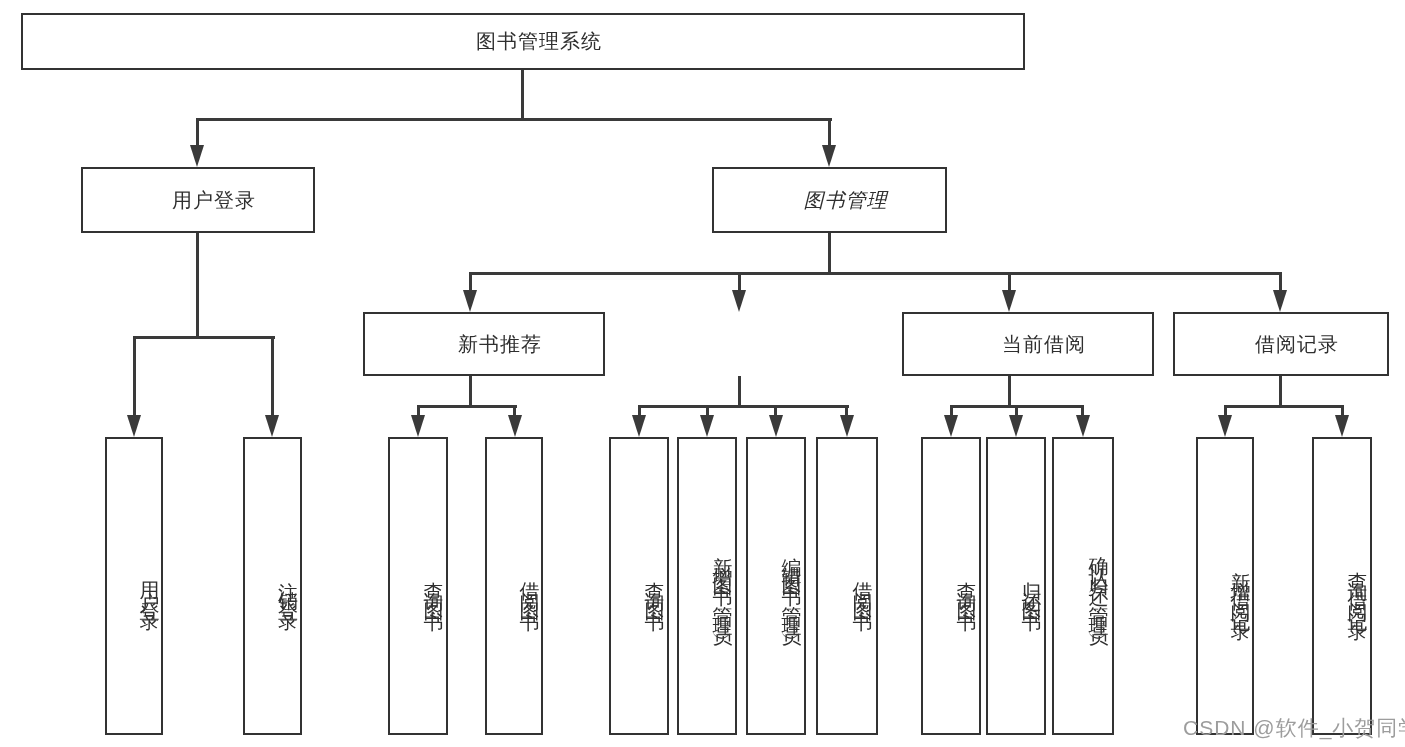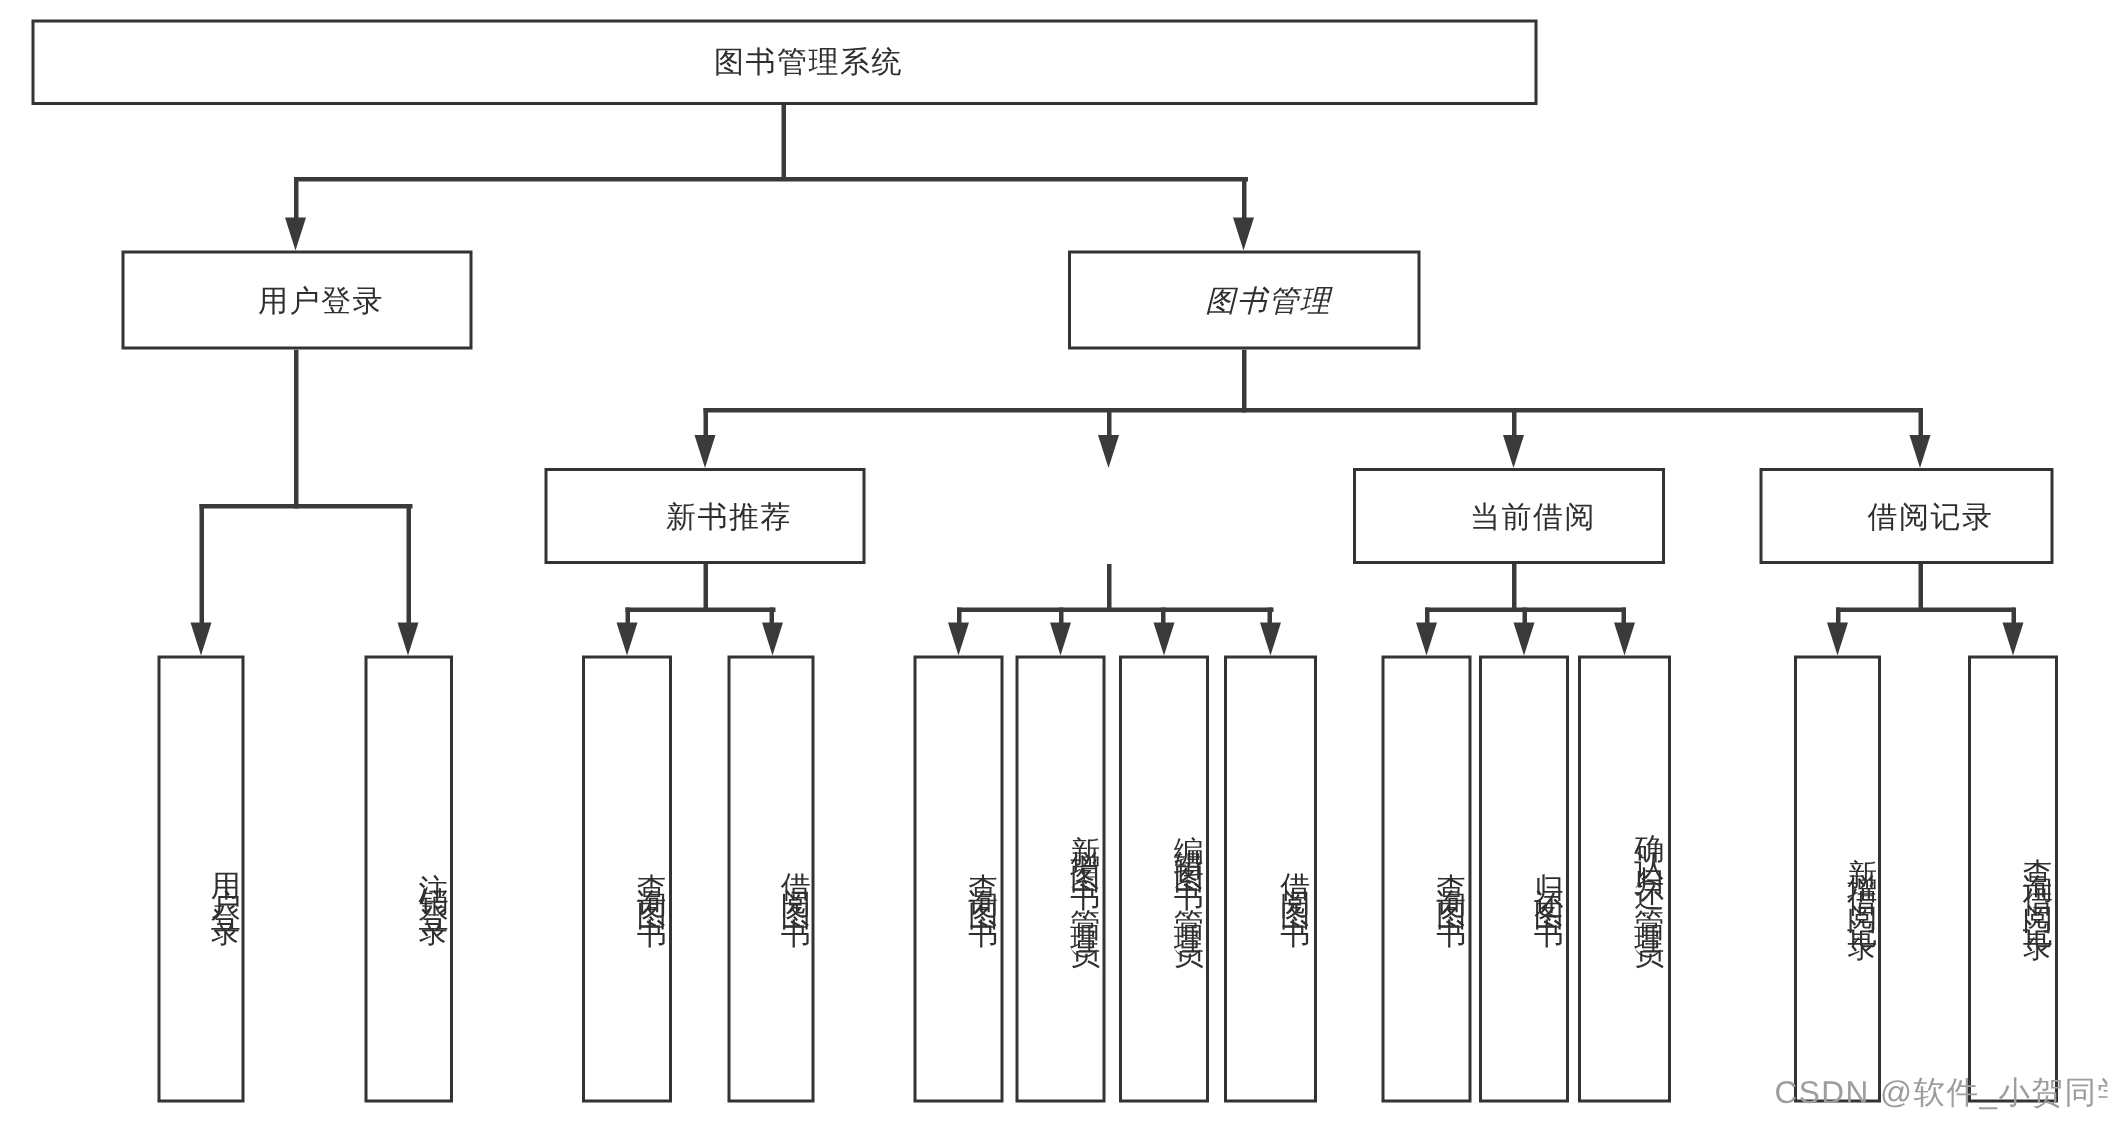--- a/index.html
+++ b/index.html
@@ -125,27 +125,27 @@
     <span>图书管理系统</span>
   </div>
 
   <div class="box" style="left:81px; top:167px; width:234px; height:66px;">
     <span>用户登录</span>
   </div>
   <div class="box" style="left:712px; top:167px; width:235px; height:66px;font-style:italic;">
     <span>图书管理</span>
   </div>
 
-  <div class="box" style="left:363px; top:312px; width:214px; height:64px;">
+  <div class="box" style="left:363px; top:312px; width:242px; height:64px;">
     <span>新书推荐</span>
   </div>
-  <div class="box" style="left:902px; top:312px; width:208px; height:64px;text-align:center;">
+  <div class="box" style="left:902px; top:312px; width:252px; height:64px;text-align:center;">
     <span>当前借阅</span>
   </div>
-  <div class="box" style="left:1173px; top:312px; width:196px; height:64px;align-items:center;">
+  <div class="box" style="left:1173px; top:312px; width:216px; height:64px;align-items:center;">
     <span>借阅记录</span>
   </div>
 
   <div class="box leaf" style="left:105px; top:437px; width:58px; height:298px;">
     <span>用户登录</span>
   </div>
   <div class="box leaf" style="left:243px; top:437px; width:59px; height:298px;">
     <span>注销登录</span>
   </div>
 

